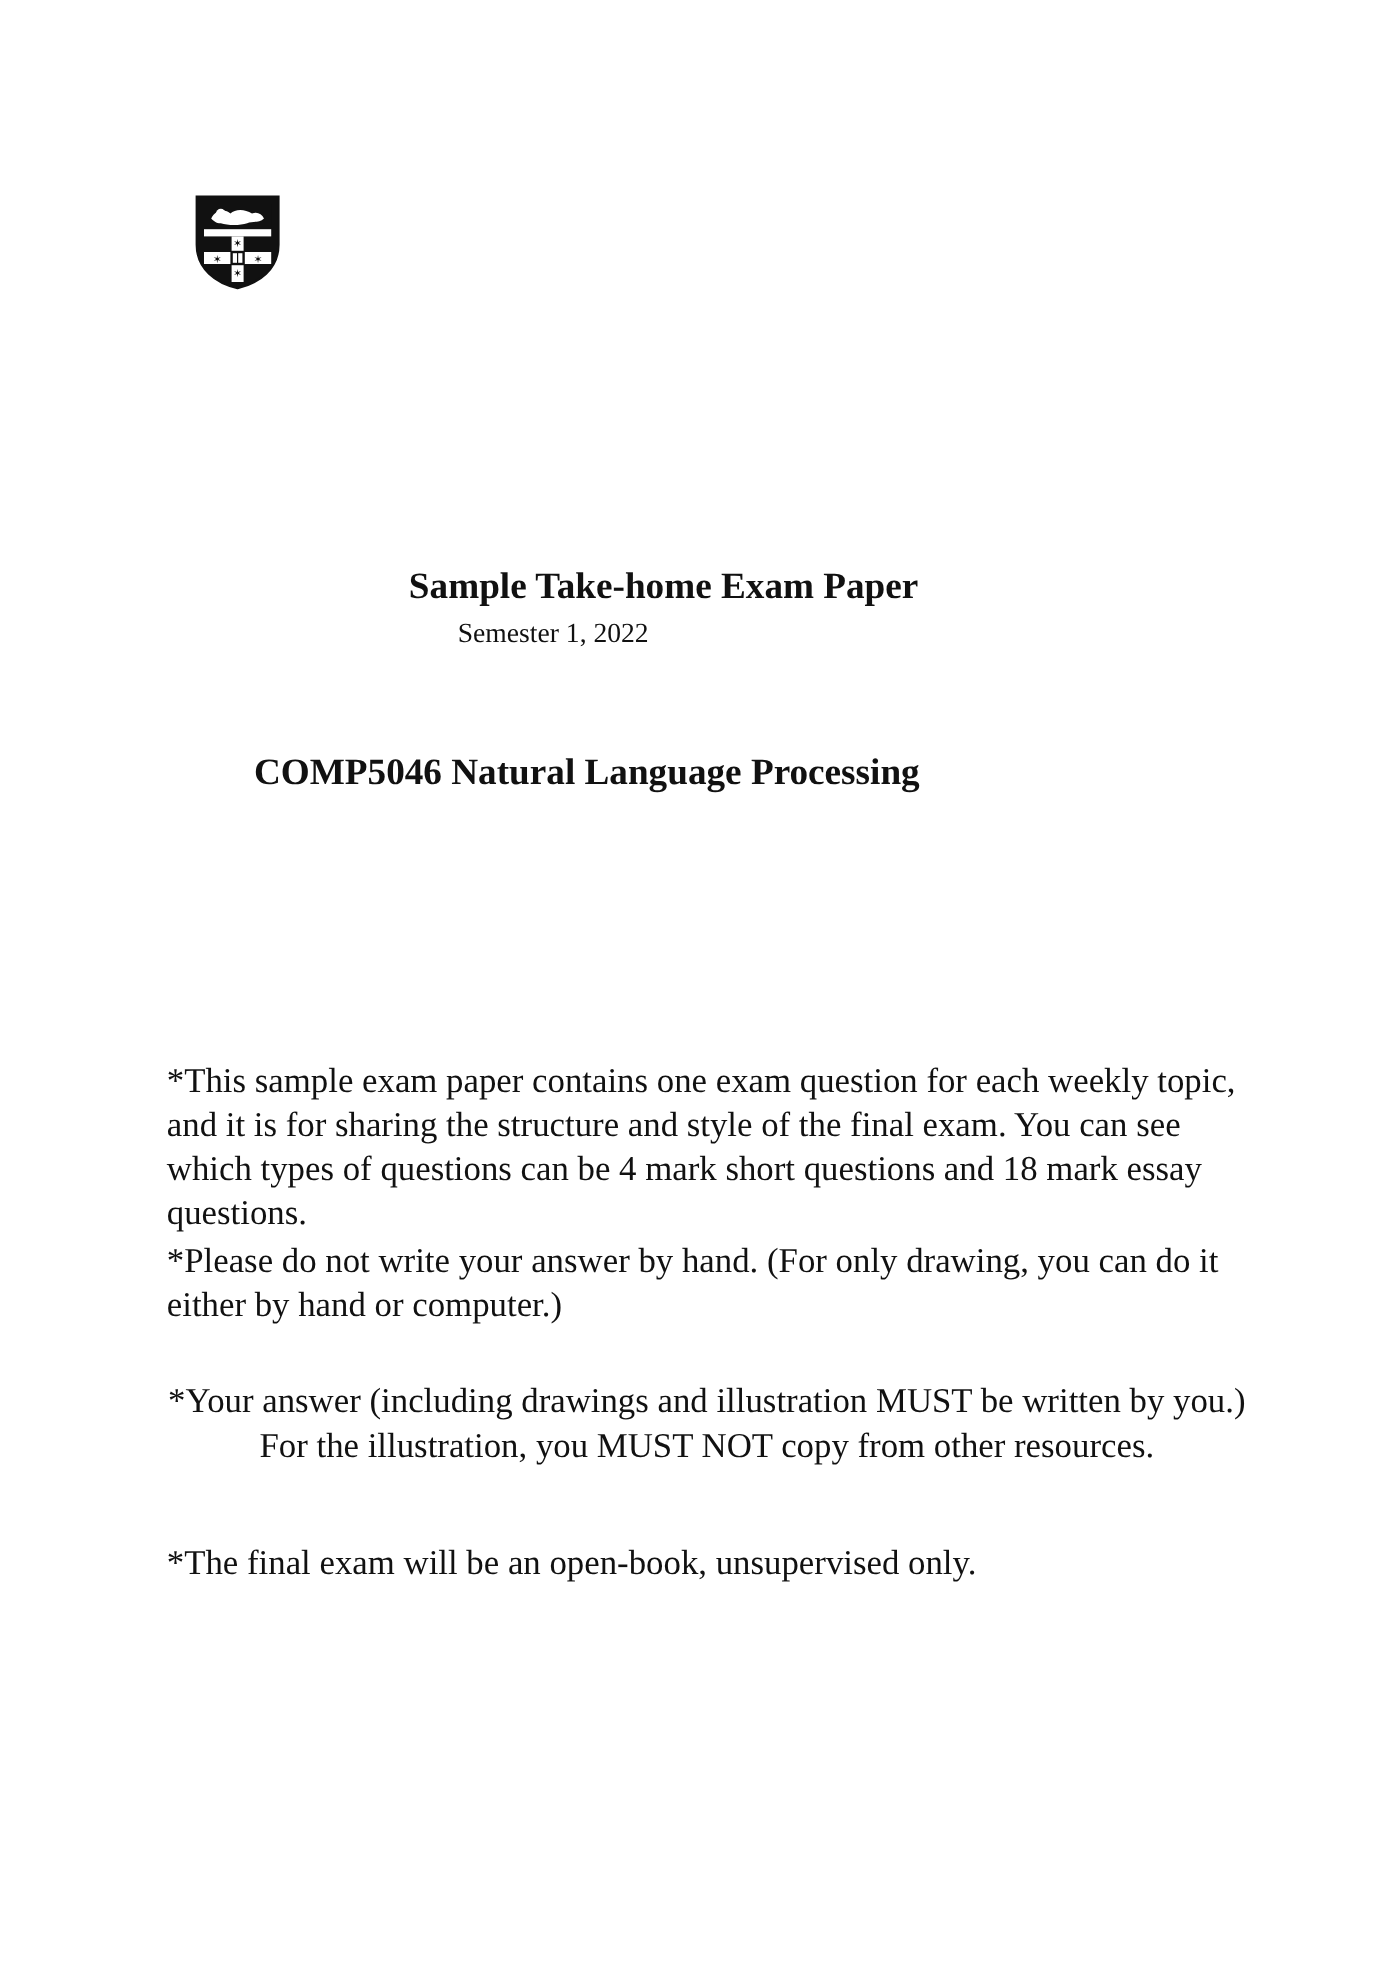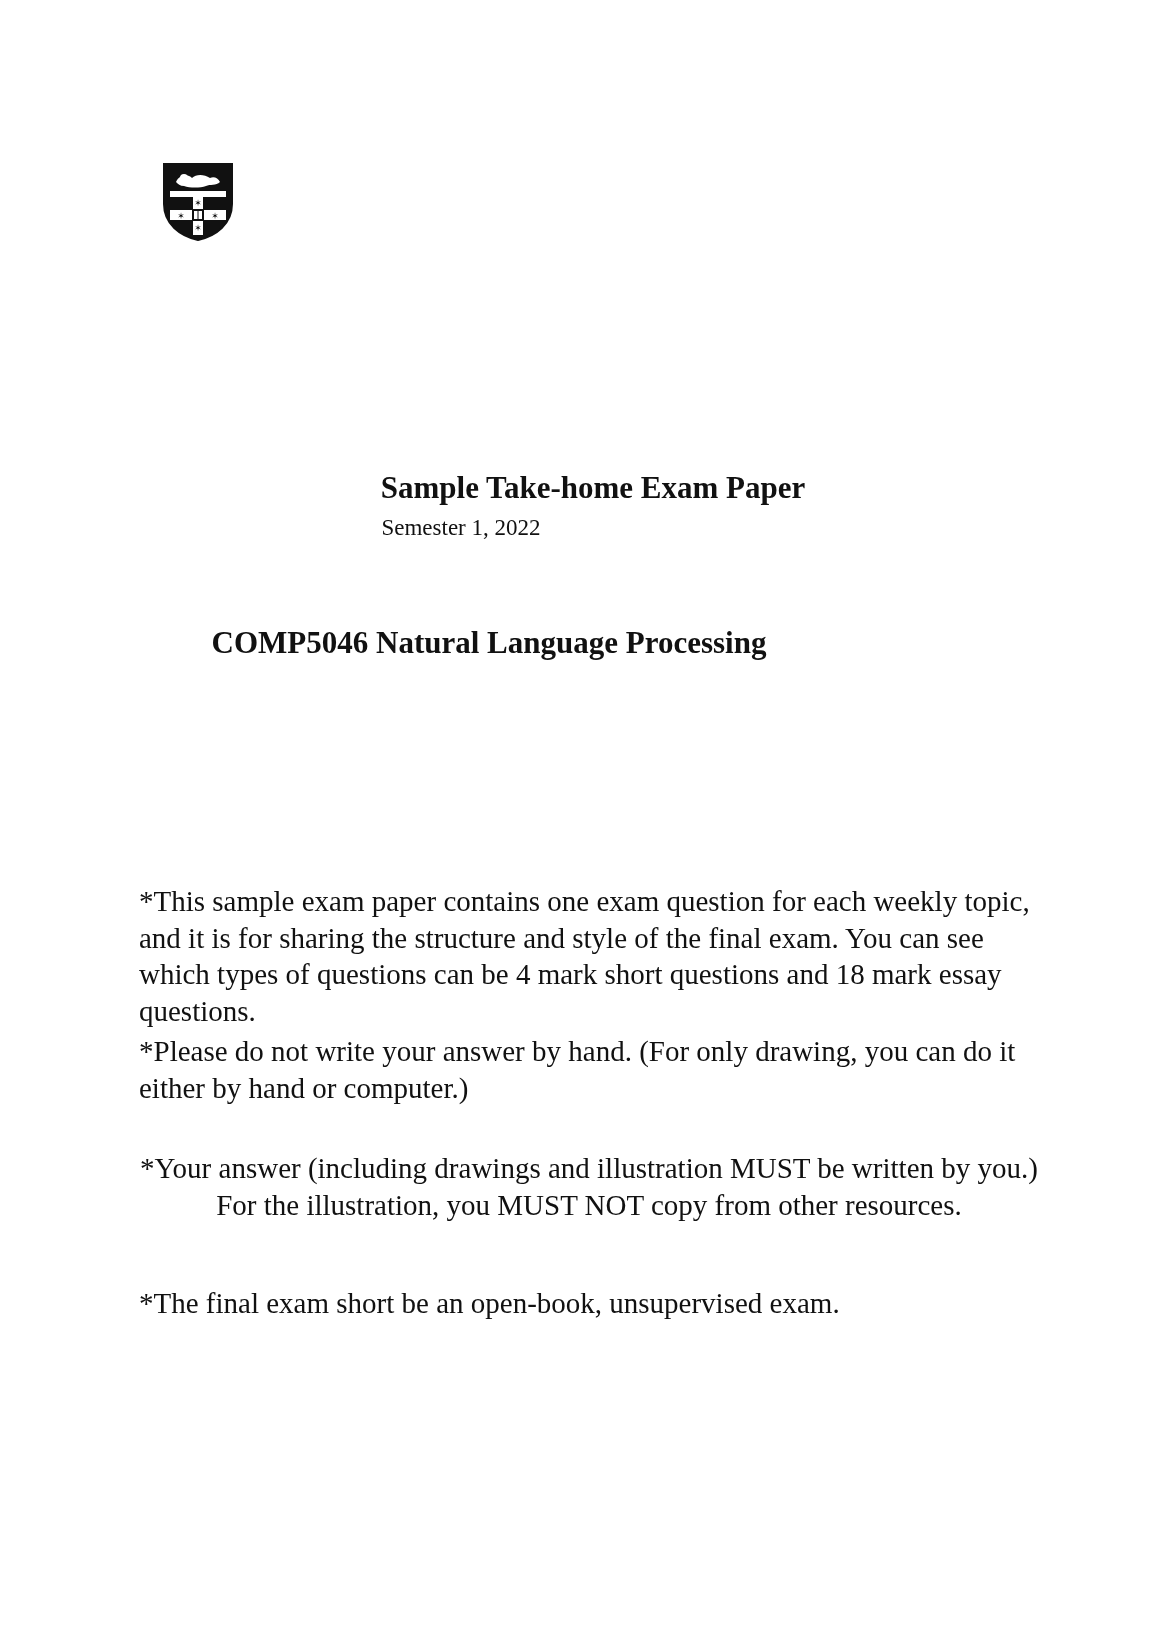--- a/index.html
+++ b/index.html
@@ -2,21 +2,21 @@
 <html><head>
   <meta charset="utf-8">
   <style>
     html, body { margin: 0; padding: 0; background: #ffffff; }
     body { width: 1159px; height: 1637px; position: relative; overflow: hidden; color: #111; font-family: "Liberation Serif", "DejaVu Serif", serif; }
     .logo { position: absolute; left: 160px; top: 160px; display: flex; align-items: center; }
     .crest { width: 76px; height: 82px; }
     .logo-text { margin-left: 12px; line-height: 1; }
     .logo-small { font-size: 14.5px; letter-spacing: 0.2px; display: block; margin-top: 8px; }
     .logo-big { font-size: 35px; letter-spacing: 0.5px; display: block; margin-top: 1px; }
-    .title { position: absolute; left: 0; width: 1106px; top: 470px; text-align: center; font-weight: bold; font-size: 31px; padding-left: 40px; }
+    .title { position: absolute; left: 0; width: 1106px; top: 470px; text-align: center; font-weight: bold; font-size: 31px; }
     .semester { position: absolute; left: 0; width: 922px; top: 515px; text-align: center; font-size: 23px; }
     .course { position: absolute; left: 0; width: 978px; top: 625px; text-align: center; font-weight: bold; font-size: 31px; }
     .para { position: absolute; left: 139px; width: 900px; font-size: 29px; line-height: 36.5px; margin: 0; }
     .p1 { top: 883px; }
     .p2 { top: 1033px; }
     .p3 { top: 1150px; text-align: center; }
     .p4 { top: 1285px; }
   </style>
 </head>
 <body>
@@ -40,13 +40,13 @@
   </svg>
 </div>
 
 <div class="title">Sample Take-home Exam Paper</div>
 <div class="semester">Semester 1, 2022</div>
 <div class="course">COMP5046 Natural Language Processing</div>
 
 <p class="para p1">*This sample exam paper contains one exam question for each weekly topic, and it is for sharing the structure and style of the final exam. You can see which types of questions can be 4 mark short questions and 18 mark essay questions.</p>
 <p class="para p2">*Please do not write your answer by hand. (For only drawing, you can do it either by hand or computer.)</p>
 <p class="para p3">*Your answer (including drawings and illustration MUST be written by you.) For the illustration, you MUST NOT copy from other resources.</p>
-<p class="para p4">*The final exam short be an open-book, unsupervised exam.</p>
+<p class="para p4">*The final exam will be an open-book, unsupervised only.</p>
 
 </body></html>

